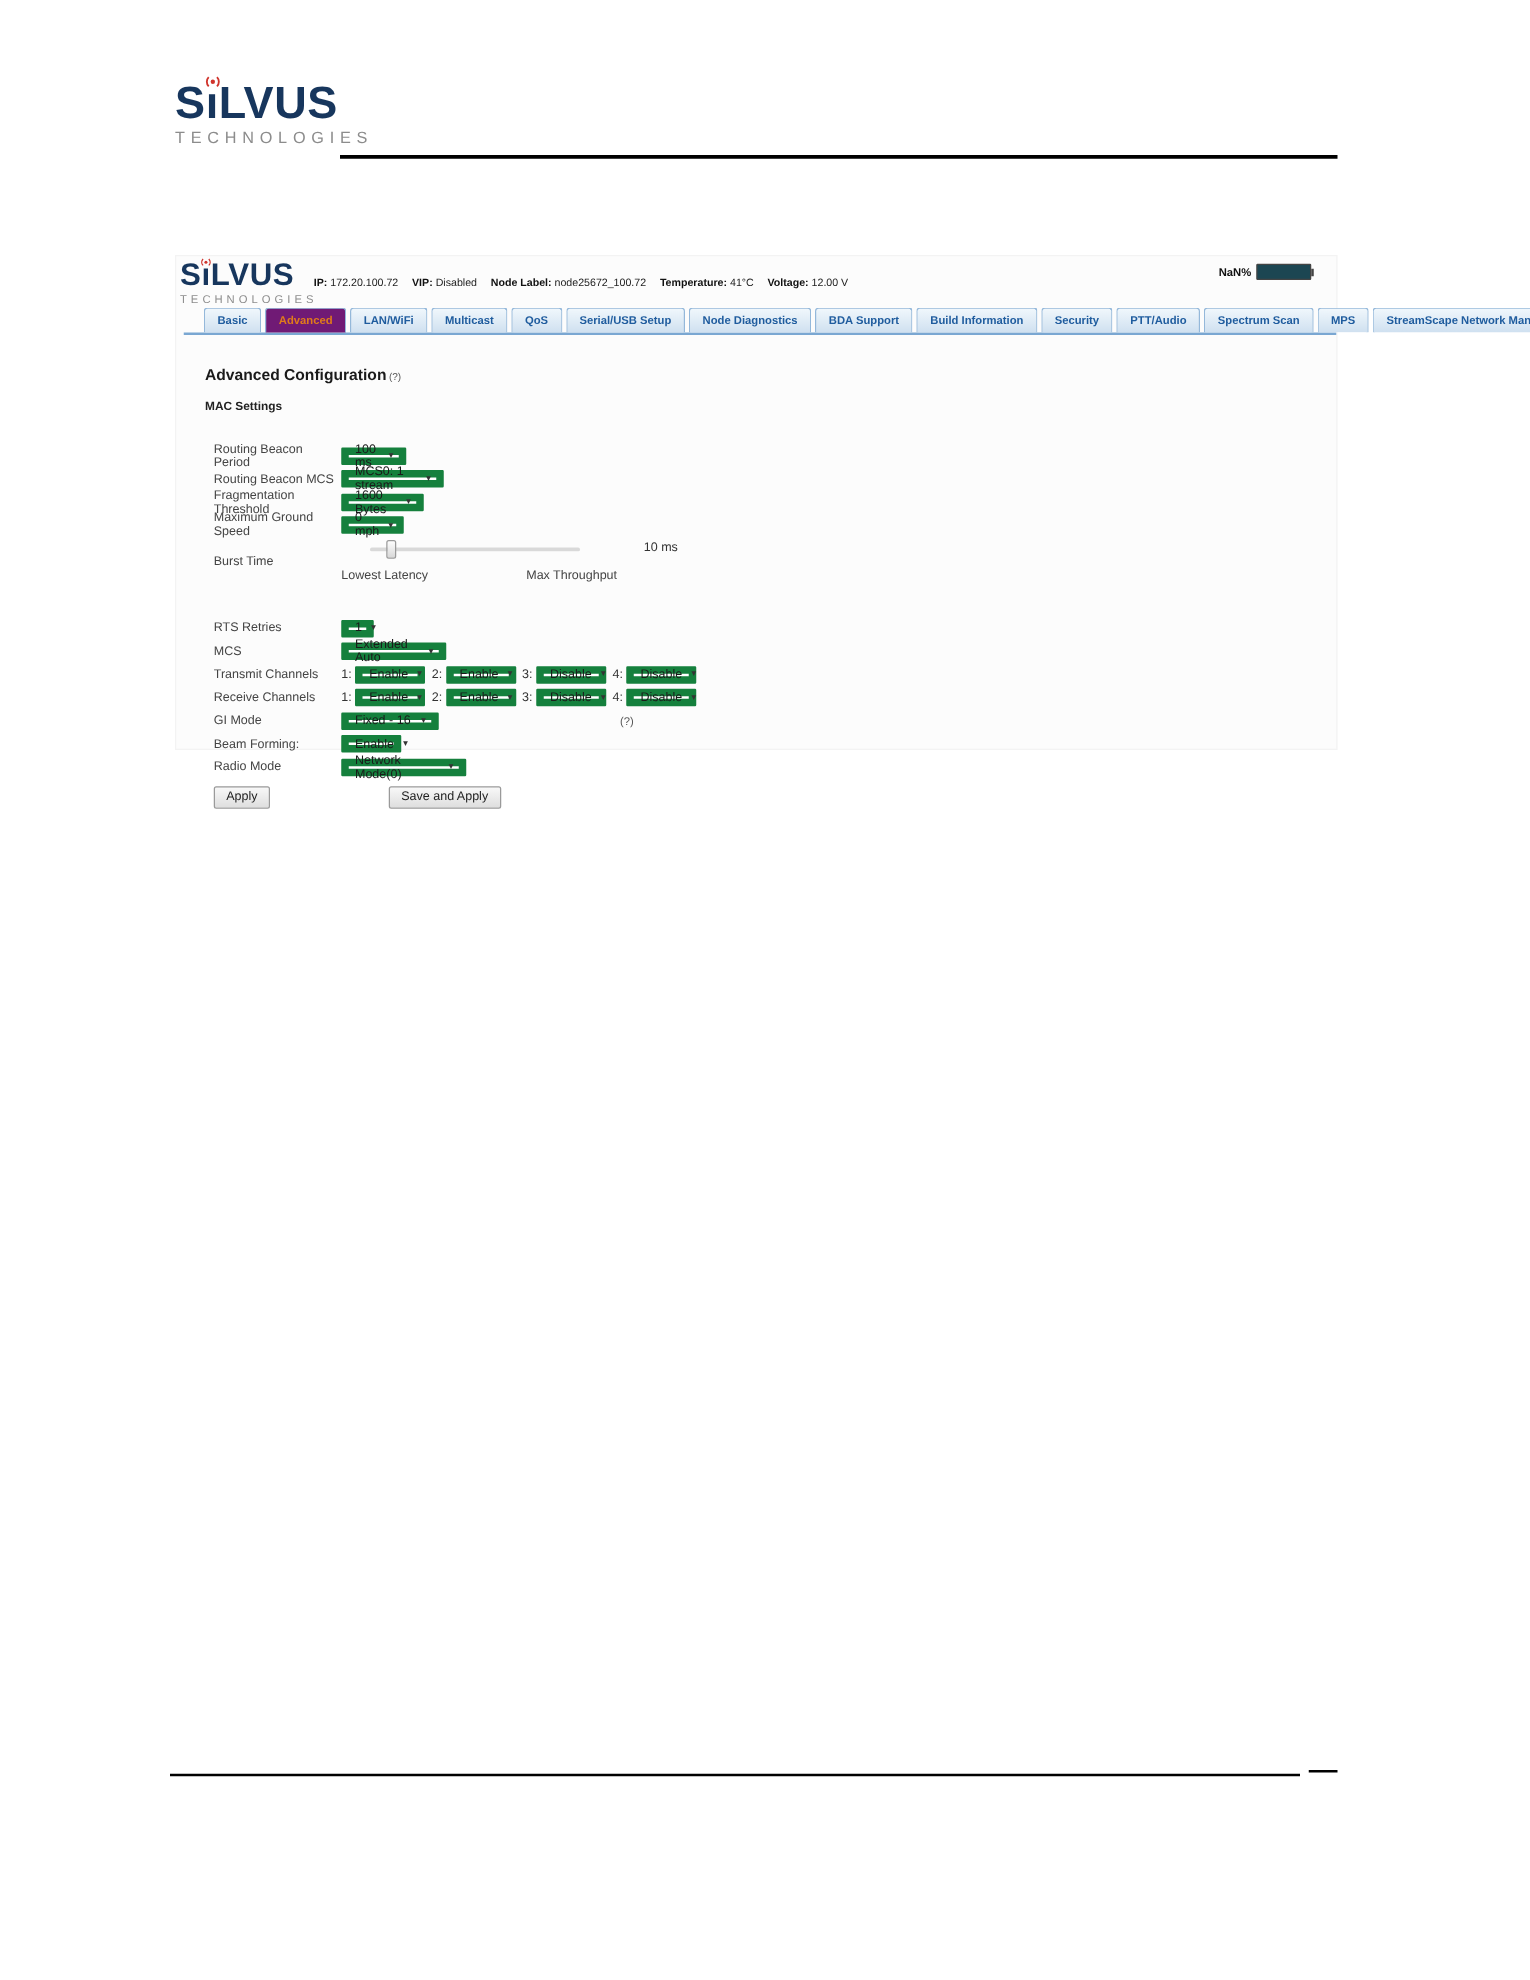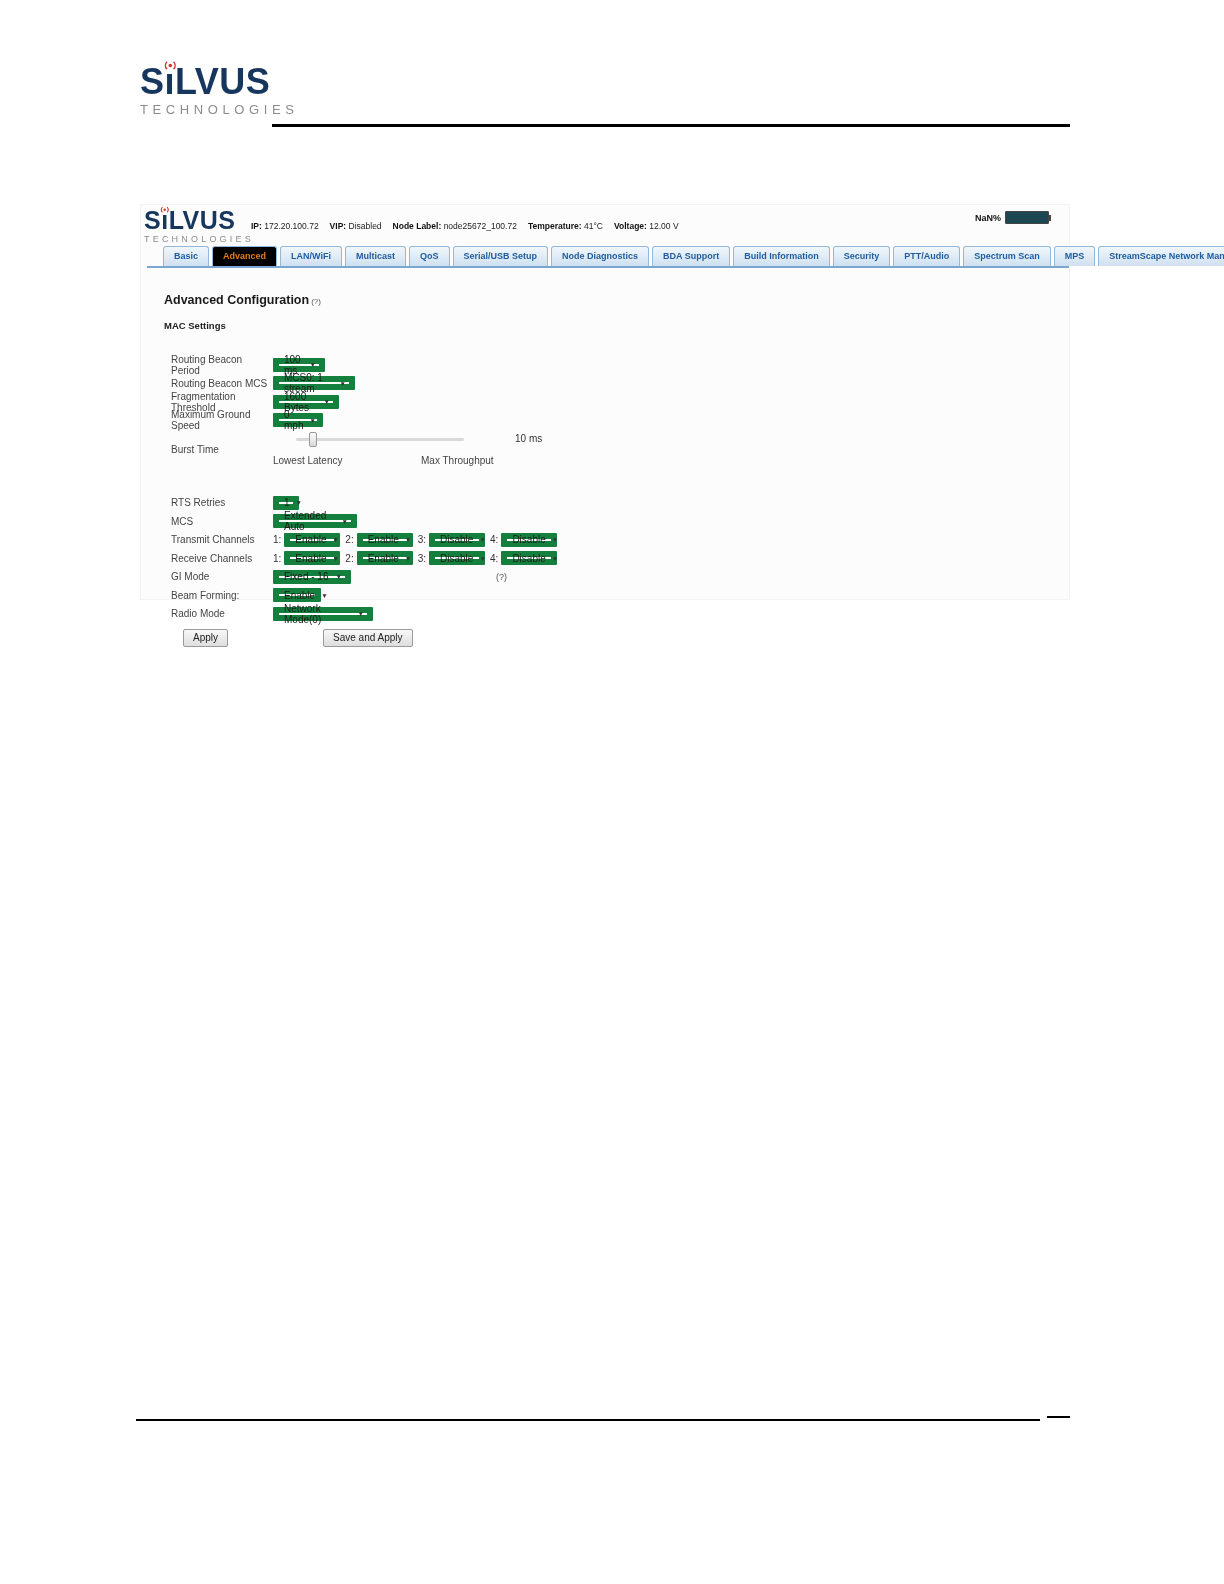--- a/index.html
+++ b/index.html
@@ -33,21 +33,21 @@
   .battery-wrap { position:absolute; right:20px; top:6px; display:flex; align-items:center; gap:4px; }
   .battery-pct { font-size:9px; font-weight:bold; color:#111; }
   .battery { position:relative; width:44px; height:13px; border:1px solid #444; border-radius:1px; background:#1c4652; }
   .battery .nub { position:absolute; right:-3px; top:3px; width:2px; height:6px; background:#444; }
 
   
   .tab-bar { position:absolute; left:6px; right:0; top:42px; height:21px; display:flex; align-items:flex-end; border-bottom:2px solid #7aa7d2;padding-left:16px; }
   .tab { height:20px; line-height:19px; padding:0 10px; margin-right:3px; font-size:9px; font-weight:bold; color:#1f5c9e;
          background:linear-gradient(#f0f7fc,#cfe0f0); border:1px solid #94b8da; border-bottom:none;
          border-radius:3px 3px 0 0; white-space:nowrap; cursor:pointer; }
-  .tab.active { background:#000000; color:#e07b1a; position:relative; z-index:2; }
+  .tab.active { background:#701a75; color:#e07b1a; position:relative; z-index:2; }
 
   
   .content { position:absolute; left:23px; top:88px; right:10px; }
   .page-title { font-size:12.5px; font-weight:bold; color:#1a1a1a; }
   .page-title .help { font-size:8px; font-weight:normal; color:#555; margin-left:2px; }
   .section-title { font-size:9.5px; font-weight:bold; color:#222; margin-top:13px; margin-bottom:10px; }
 
   .form { font-size:10px; color:#333; }
   .row { display:flex; align-items:center; height:17.5px; margin-left:7px;margin-top:25px; }
   .row-label { width:102px; flex:none; color:#444; }
@@ -67,21 +67,21 @@
   .slider-area { position:absolute; left:102px; top:0; width:420px; height:40px; }
   .slider-track { position:absolute; left:23px; top:9px; width:168px; height:3px; background:#d9d9d9; border-radius:2px; }
   .slider-handle { position:absolute; top:-6px; width:8px; height:15px; background:linear-gradient(#fdfdfd,#d8d8d8);
                    border:1px solid #9a9a9a; border-radius:2px; cursor:pointer; }
   .slider-value { position:absolute; left:215px; top:4px; color:#333;margin-left:27px; }
   .slider-min { position:absolute; left:0; top:26px; color:#444; }
   .slider-max { position:absolute; left:148px; top:26px; color:#444; }
 
   .gi-help { margin-left:145px; color:#555; font-size:9px; }
 
-  .btn-row { display:flex; align-items:center; margin-left:19px; margin-top:6px; }
+  .btn-row { display:flex; align-items:center; margin-left:7px; margin-top:6px; }
   .btn { font-size:10px; color:#222; background:linear-gradient(#f8f8f8,#dedede); border:1px solid #9a9a9a;
          border-radius:2px; padding:2.5px 9px; cursor:pointer; }
   .btn-spacer { width:95px; flex:none; }
 
   
   .footer-rule { position:absolute; left:136px; top:1419px; width:904px; height:2px; background:#000; }
   .footer-tick { position:absolute; left:1047px; top:1416px; width:23px; height:2px; background:#000; }
 
   .mt1 { margin-top:1px; }
 </style>

